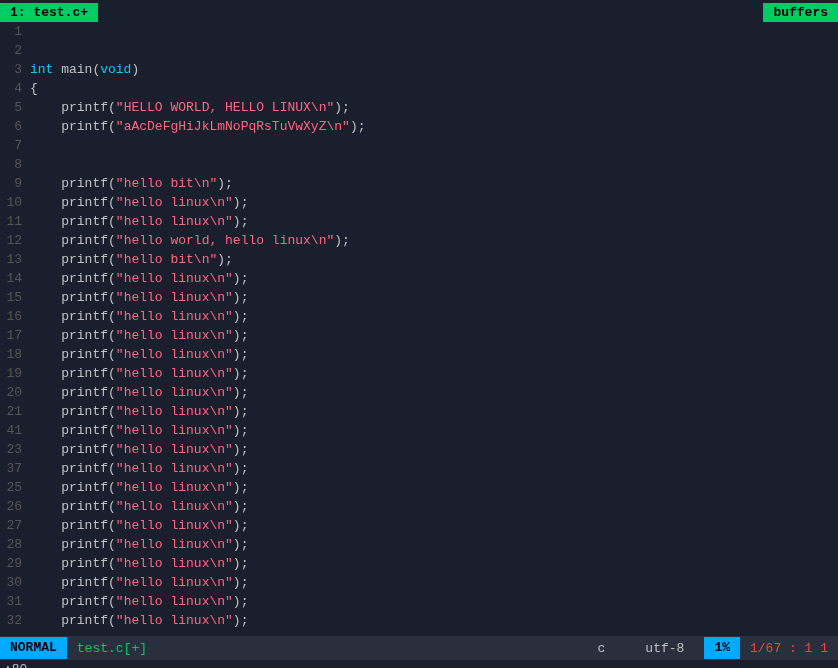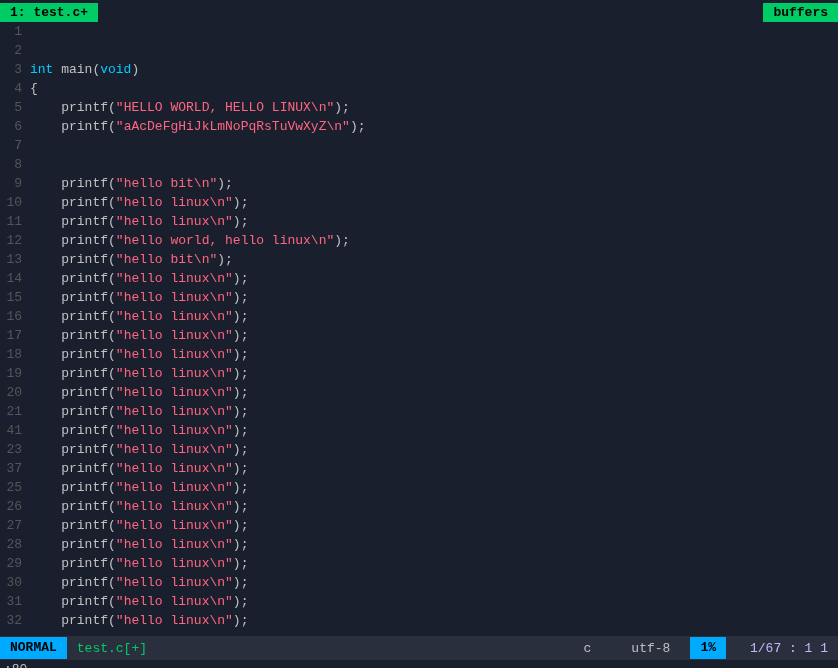--- a/index.html
+++ b/index.html
@@ -89,23 +89,22 @@
     }
     #percent-badge {
       background: #00aaff;
       color: #000;
       padding: 0 10px;
       font-weight: bold;
       height: 22px;
       line-height: 22px;
     }
     #position {
-      color: #c4b5fd;
-      padding: 0 10px;
-      margin-left: 14px;
+      color: #ef4444;
+      padding: 0 10px;
     }
     #cmd-line {
       background: #1a1f2e;
       height: 20px;
       color: #c0c0c0;
       padding: 2px 4px;
       font-size: 13px;
     }
   </style>
 </head>

